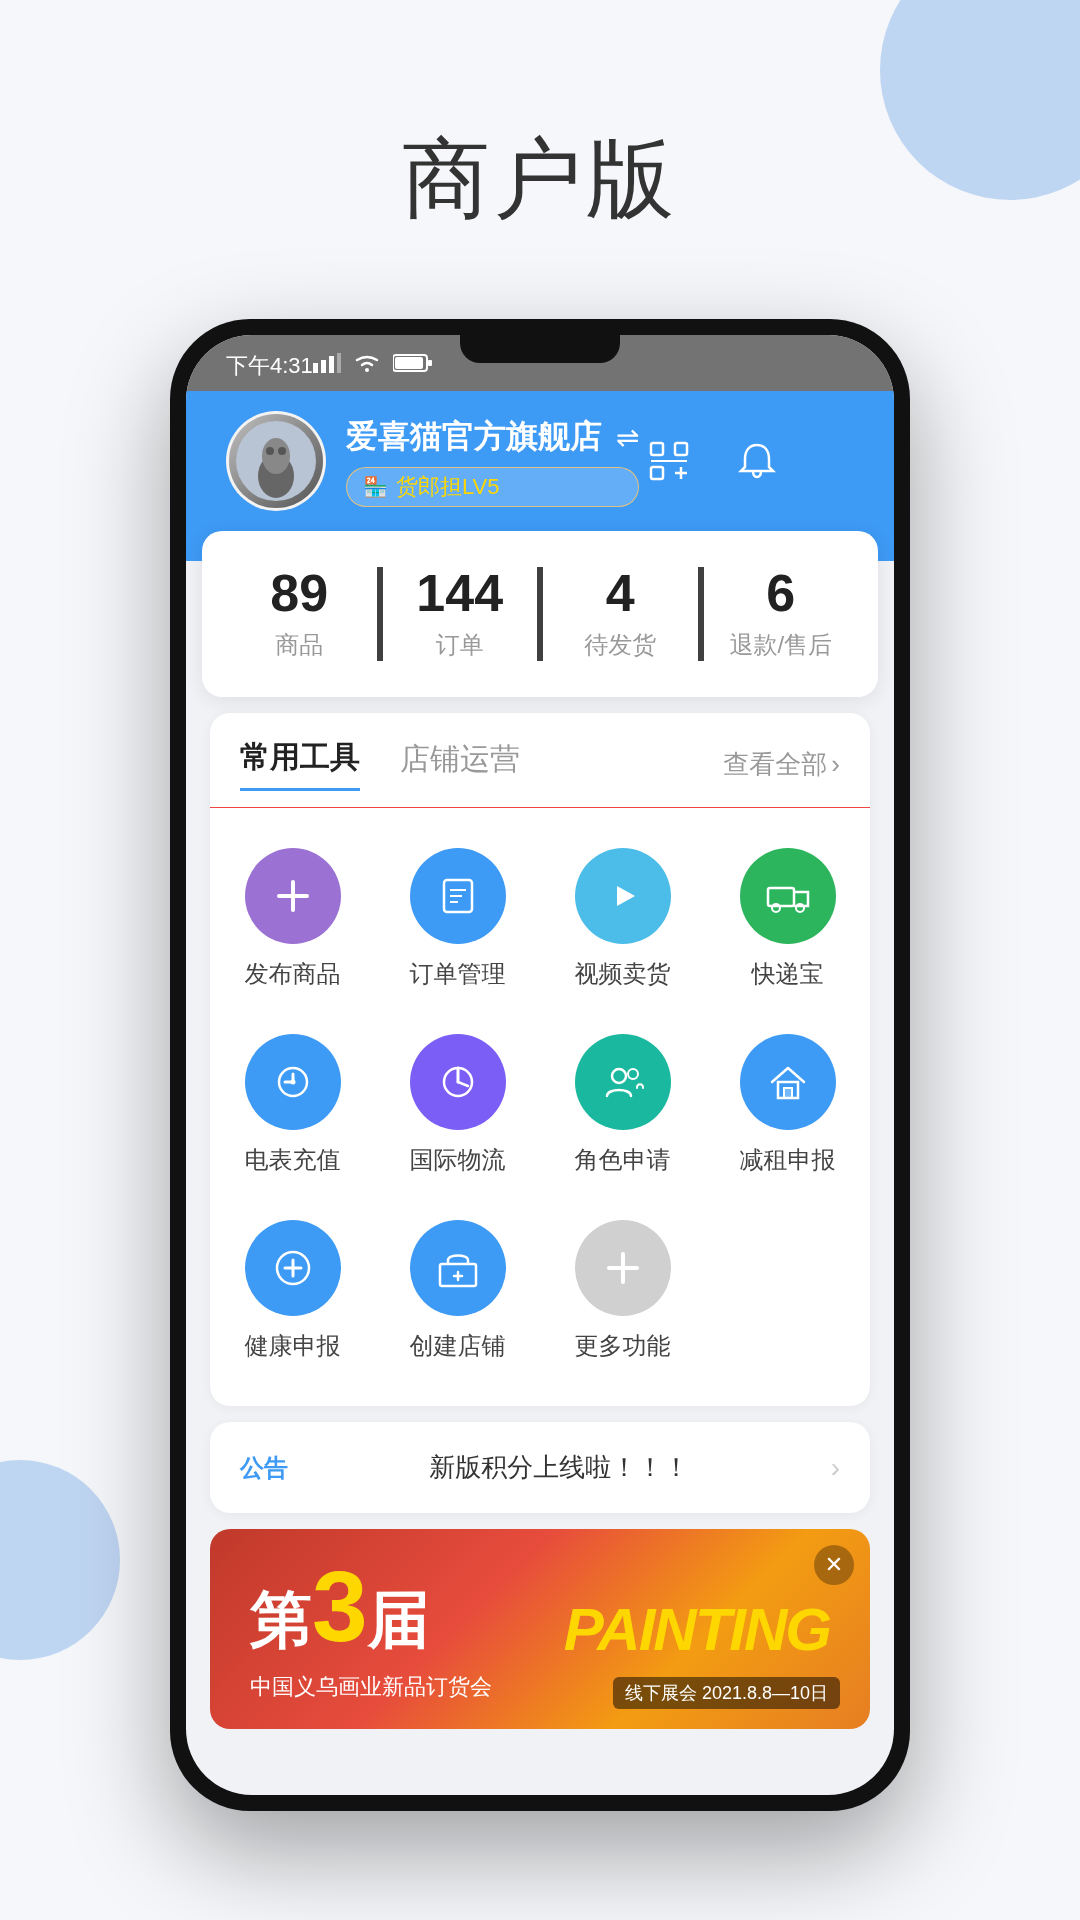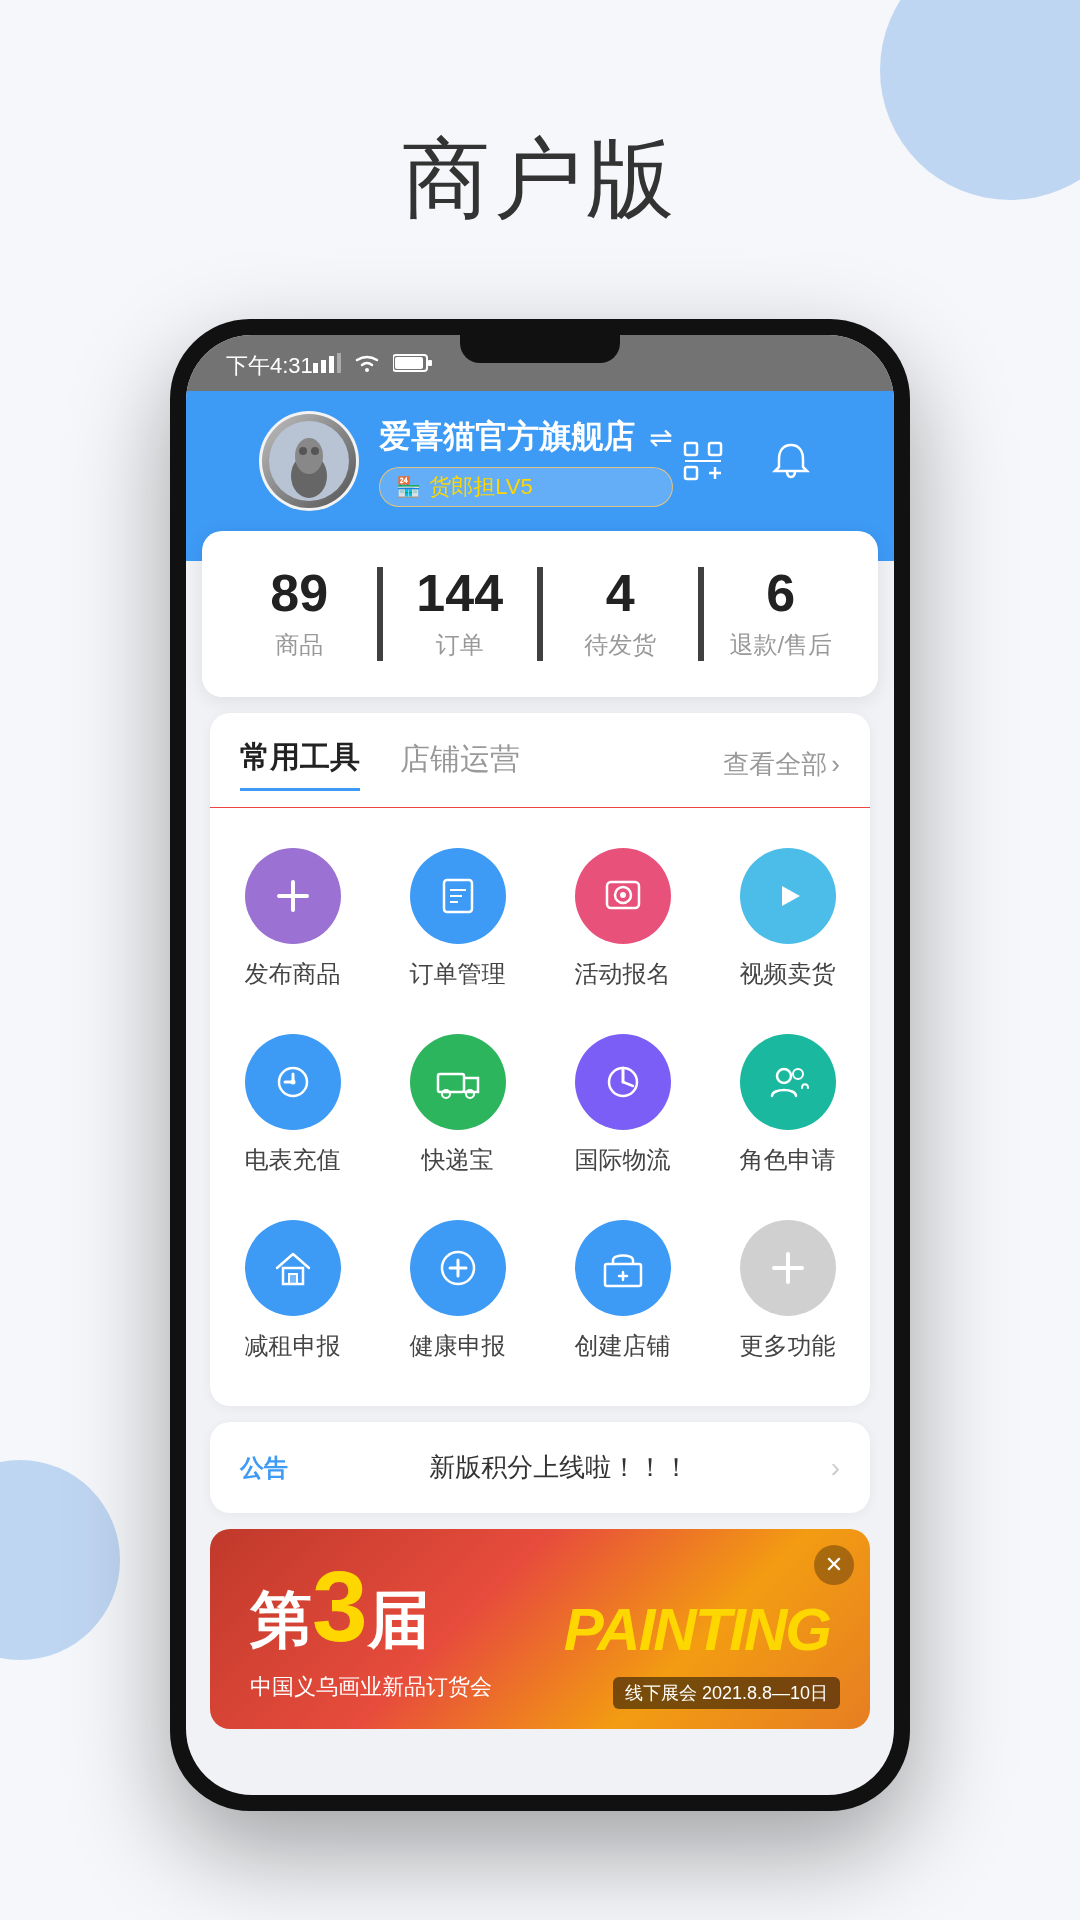--- a/index.html
+++ b/index.html
@@ -106,21 +106,21 @@
       align-items: center;
       gap: 12px;
     }
 
     
     .app-header {
       background: #3d9af5;
       padding: 20px 40px 50px;
       display: flex;
       align-items: center;
-      justify-content: center;
+      justify-content: flex-start;
     }
     .header-left {
       display: flex;
       align-items: center;
       gap: 20px;
     }
     .avatar {
       width: 100px;
       height: 100px;
       border-radius: 50%;
@@ -528,62 +528,52 @@
               <svg width="48" height="48" viewBox="0 0 48 48" fill="none">
                   <rect x="10" y="8" width="28" height="32" rx="3" stroke="white" stroke-width="2.5"></rect>
                   <line x1="16" y1="18" x2="32" y2="18" stroke="white" stroke-width="2"></line>
                   <line x1="16" y1="24" x2="28" y2="24" stroke="white" stroke-width="2"></line>
                   <line x1="16" y1="30" x2="24" y2="30" stroke="white" stroke-width="2"></line>
                 </svg>
             </div>
             <span class="tool-label">订单管理</span>
           </div>
 
-          <div class="tool-item">
-            <div class="tool-icon-circle ic-pink">
-              <svg width="48" height="48" viewBox="0 0 48 48" fill="none">
-                  <rect x="8" y="10" width="32" height="26" rx="4" stroke="white" stroke-width="2.5"></rect>
-                  <circle cx="24" cy="23" r="8" stroke="white" stroke-width="2.5"></circle>
-                  <circle cx="24" cy="23" r="3" fill="white"></circle>
-                </svg>
-            </div>
-            <span class="tool-label">活动报名</span>
-          </div>
 
           <div class="tool-item">
             <div class="tool-icon-circle ic-cyan">
               <svg width="48" height="48" viewBox="0 0 48 48" fill="none">
                   <polygon points="18,14 36,24 18,34" fill="white"></polygon>
                 </svg>
             </div>
             <span class="tool-label">视频卖货</span>
+          </div>
+
+          <div class="tool-item">
+            <div class="tool-icon-circle ic-green">
+              <svg width="48" height="48" viewBox="0 0 48 48" fill="none">
+                  <rect x="4" y="16" width="26" height="18" rx="2" stroke="white" stroke-width="2.5"></rect>
+                  <path d="M30 20 L44 20 L44 34 L30 34" stroke="white" stroke-width="2.5"></path>
+                  <circle cx="12" cy="36" r="4" stroke="white" stroke-width="2" fill="none"></circle>
+                  <circle cx="36" cy="36" r="4" stroke="white" stroke-width="2" fill="none"></circle>
+                </svg>
+            </div>
+            <span class="tool-label">快递宝</span>
           </div>
 
           <div class="tool-item">
             <div class="tool-icon-circle ic-blue">
               <svg width="48" height="48" viewBox="0 0 48 48" fill="none">
                   <circle cx="24" cy="24" r="14" stroke="white" stroke-width="2.5"></circle>
                   <path d="M24 16 L24 24" stroke="white" stroke-width="3" stroke-linecap="round"></path>
                   <path d="M16 24 L24 24" stroke="white" stroke-width="3" stroke-linecap="round"></path>
                   <circle cx="24" cy="24" r="2.5" fill="white"></circle>
                 </svg>
             </div>
             <span class="tool-label">电表充值</span>
-          </div>
-
-          <div class="tool-item">
-            <div class="tool-icon-circle ic-green">
-              <svg width="48" height="48" viewBox="0 0 48 48" fill="none">
-                  <rect x="4" y="16" width="26" height="18" rx="2" stroke="white" stroke-width="2.5"></rect>
-                  <path d="M30 20 L44 20 L44 34 L30 34" stroke="white" stroke-width="2.5"></path>
-                  <circle cx="12" cy="36" r="4" stroke="white" stroke-width="2" fill="none"></circle>
-                  <circle cx="36" cy="36" r="4" stroke="white" stroke-width="2" fill="none"></circle>
-                </svg>
-            </div>
-            <span class="tool-label">快递宝</span>
           </div>
 
           <div class="tool-item">
             <div class="tool-icon-circle ic-violet">
               <svg width="48" height="48" viewBox="0 0 48 48" fill="none">
                   <circle cx="24" cy="24" r="14" stroke="white" stroke-width="2.5"></circle>
                   <line x1="24" y1="10" x2="24" y2="24" stroke="white" stroke-width="3" stroke-linecap="round"></line>
                   <line x1="24" y1="24" x2="34" y2="28" stroke="white" stroke-width="2.5" stroke-linecap="round"></line>
                 </svg>
             </div>

